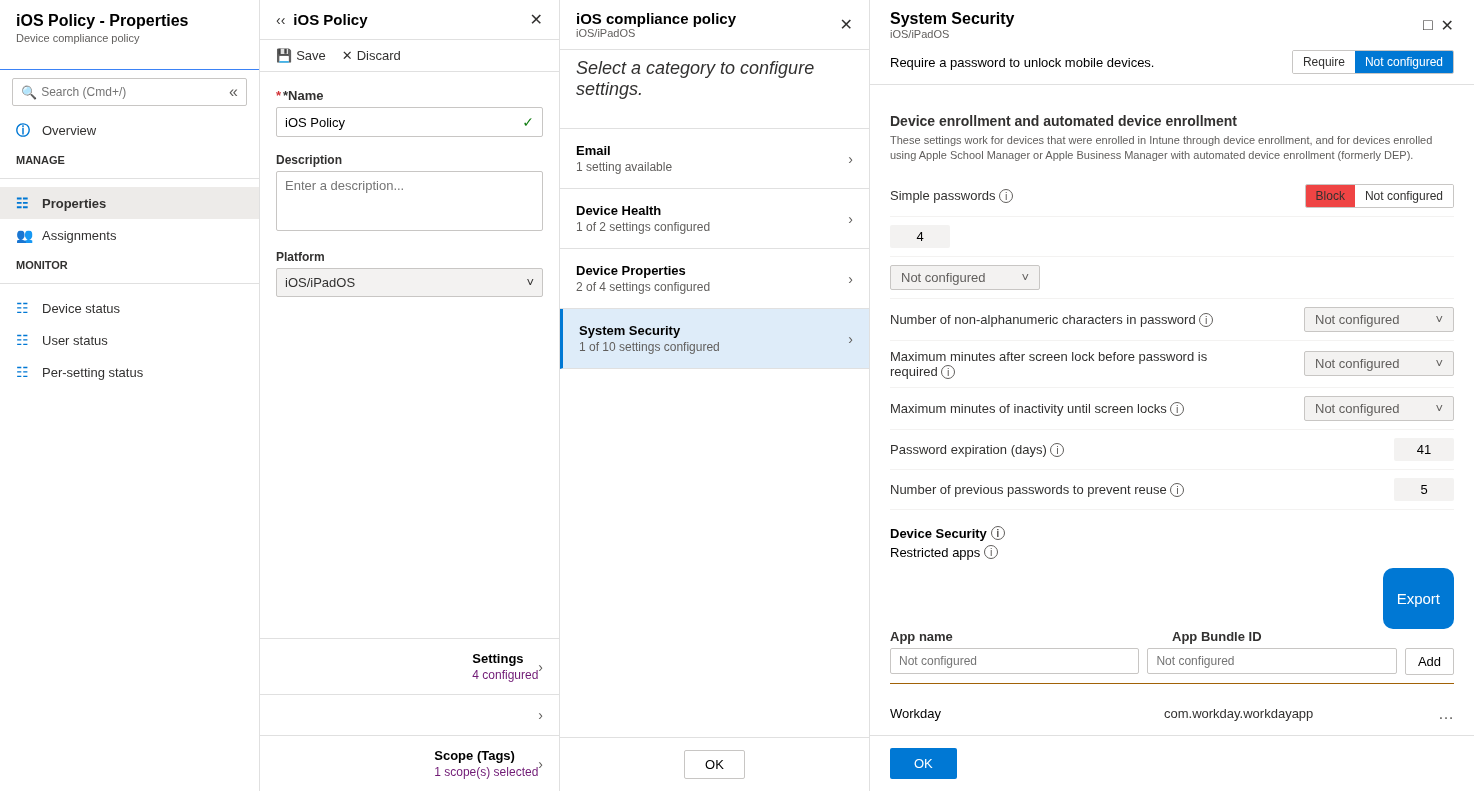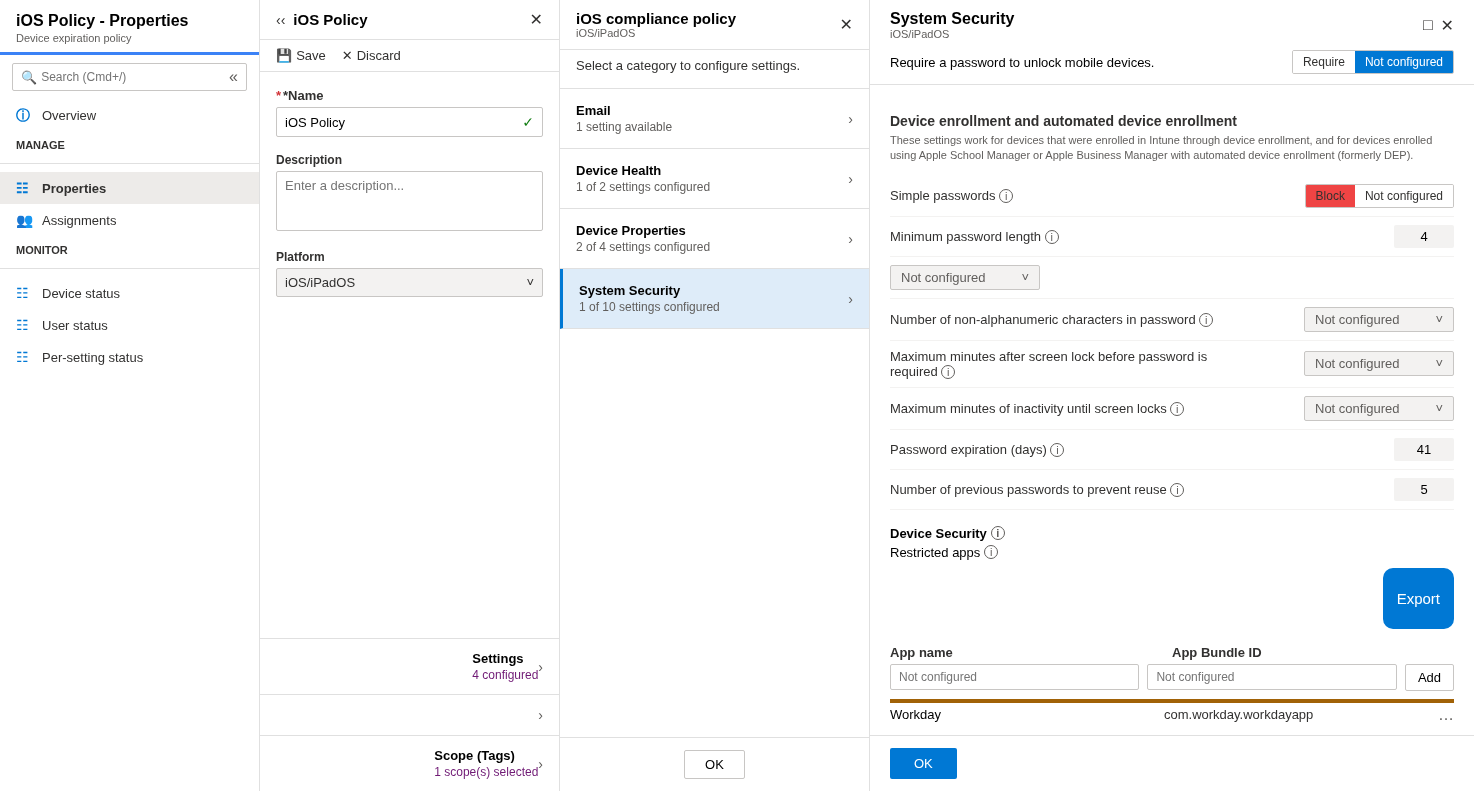--- a/index.html
+++ b/index.html
@@ -8,22 +8,22 @@
     
     .panel-sidebar {
       width: 260px;
       background: #fff;
       border-right: 1px solid #e0e0e0;
       display: flex;
       flex-direction: column;
       flex-shrink: 0;
     }
     .panel-sidebar-header {
-      padding: 12px 16px 8px;
-      border-bottom: 3px solid #3b82f6;
+      padding: 12px 16px 25px;
+      border-bottom: 1px solid #3b82f6;
     }
     .panel-sidebar-header h2 { font-size: 16px; font-weight: 600; color: #000; }
     .panel-sidebar-header .subtitle { font-size: 11px; color: #605e5c; margin-top: 2px; }
     .search-box {
       margin: 8px 12px;
       display: flex;
       align-items: center;
       border: 1px solid #c8c6c4;
       border-radius: 2px;
       padding: 4px 8px;
@@ -133,21 +133,21 @@
       flex-direction: column;
       flex-shrink: 0;
     }
     .policy-header {
       display: flex;
       align-items: center;
       padding: 10px 16px;
       border-bottom: 1px solid #e0e0e0;
     }
     .policy-header h2 { font-size: 15px; font-weight: 600; flex: 1; }
-    .policy-description { padding: 8px 16px 15px; font-size: 13px; color: #323130; border-bottom: 1px solid #e0e0e0; }
+    .policy-description { padding: 8px 16px 28px; font-size: 18px; color: #323130; border-bottom: 1px solid #e0e0e0; font-style: italic; }
     .category-list { flex: 1; overflow-y: auto; }
     .category-item {
       display: flex; align-items: center; justify-content: space-between;
       padding: 14px 16px;
       border-bottom: 1px solid #e0e0e0;
       cursor: pointer;
     }
     .category-item.active { background: #deecf9; border-left: 3px solid #0078d4; }
     .category-item-left h3 { font-size: 13px; font-weight: 600; margin-bottom: 2px; }
     .category-item-left p { font-size: 12px; color: #605e5c; }
@@ -195,51 +195,51 @@
       color: #605e5c;
     }
     .section-title { font-size: 14px; font-weight: 600; margin: 16px 0 4px; color: #323130; }
     .section-desc { font-size: 11px; color: #605e5c; margin-bottom: 12px; line-height: 1.4; }
     .device-security-label { font-size: 13px; font-weight: 600; display: flex; align-items: center; gap: 4px; margin: 16px 0 4px; }
     .restricted-apps-label { font-size: 13px; display: flex; align-items: center; gap: 4px; margin-bottom: 8px; }
     .export-btn {
       padding: 22px 14px; background: #0078d4; color: #fff; border: none;
       cursor: pointer; font-size: 15px; border-radius: 10px; display: block; margin-left: auto;
     }
-    .apps-table { width: 100%; margin-top: 16px; }
+    .apps-table { width: 100%; margin-top: 0; }
     .apps-table-header { display: flex; font-size: 12px; font-weight: 600; color: #323130; margin-bottom: 4px; }
     .apps-table-header .col1 { flex: 1; }
     .apps-table-header .col2 { flex: 1; }
     .app-input-row { display: flex; gap: 8px; margin-bottom: 8px; align-items: center; }
     .app-input {
       flex: 1; border: 1px solid #c8c6c4; padding: 5px 8px; font-size: 12px;
       color: #a19f9d; border-radius: 2px;
     }
     .add-btn {
       padding: 5px 12px; border: 1px solid #c8c6c4; background: #fff;
       cursor: pointer; font-size: 13px; border-radius: 2px;
     }
-    .app-row { display: flex; align-items: center; padding: 3px 0; border-top: 4px solid #a16207; }
+    .app-row { display: flex; align-items: center; padding: 21px 0; border-top: 1px solid #a16207; }
     .app-row .col1 { flex: 1; font-size: 13px; }
     .app-row .col2 { flex: 1; font-size: 13px; color: #323130; }
     .app-row .more-btn { background: none; border: none; cursor: pointer; font-size: 16px; color: #605e5c; }
     .security-footer { padding: 12px 20px; border-top: 1px solid #e0e0e0; }
     .btn-ok-blue {
       padding: 8px 24px; background: #0078d4; color: #fff; border: none;
       cursor: pointer; font-size: 13px; border-radius: 2px;
     }
     .info-icon { font-size: 11px; color: #605e5c; cursor: help; border: 1px solid #605e5c; border-radius: 50%; width: 14px; height: 14px; display: inline-flex; align-items: center; justify-content: center; flex-shrink: 0; }
   </style>
 </head>
 <body>
 
 <div class="panel-sidebar">
   <div class="panel-sidebar-header">
     <h2>iOS Policy - Properties</h2>
-    <div class="subtitle">Device expiration policy</div>
+    <div class="subtitle">Device compliance policy</div>
   </div>
   <div class="search-box">
     <span style="color:#605e5c;margin-right:4px;">🔍</span>
     <input type="text" placeholder="Search (Cmd+/)" style="">
     <span class="collapse-icon">«</span>
   </div>
 
   <div class="nav-item">
     <span class="nav-icon nav-icon-info">ⓘ</span>
     <span>Overview</span>
@@ -408,24 +408,20 @@
         <span>Simple passwords</span>
         <span class="info-icon">i</span>
       </span>
       <div class="toggle-group">
         <button class="toggle-btn active-grey">Block</button>
         <button class="toggle-btn">Not configured</button>
       </div>
     </div>
 
     <div class="security-row">
-      <span class="security-row-label">
-        <span>Minimum password length</span>
-        <span class="info-icon">i</span>
-      </span>
       <div class="value-box">4</div>
     </div>
 
     <div class="security-row">
       <div class="dropdown-box">
         <span>Not configured</span>
         <span>˅</span>
       </div>
     </div>
 

